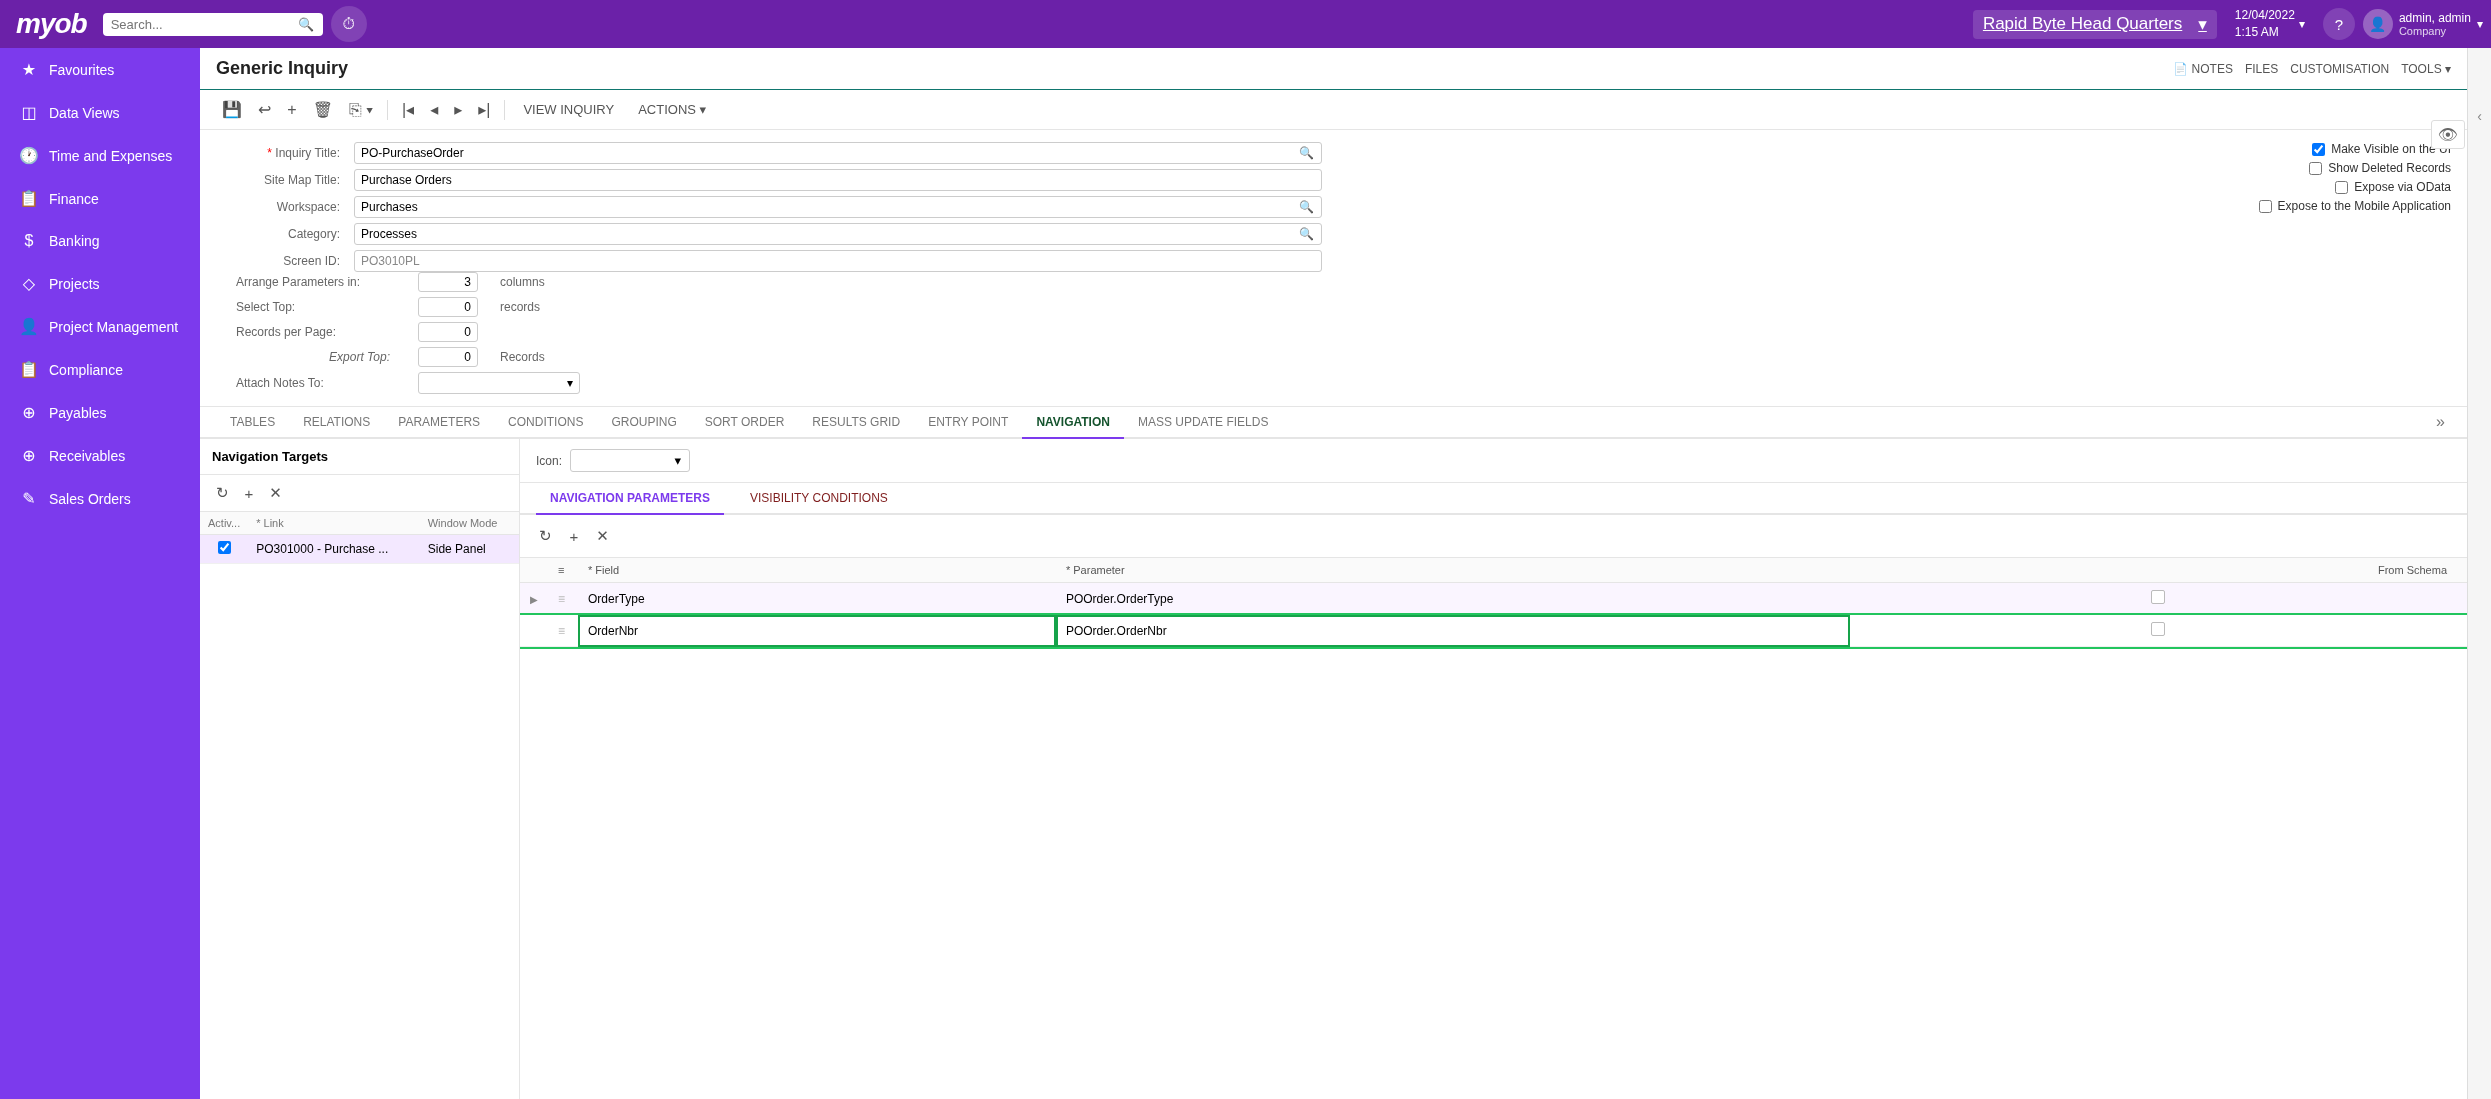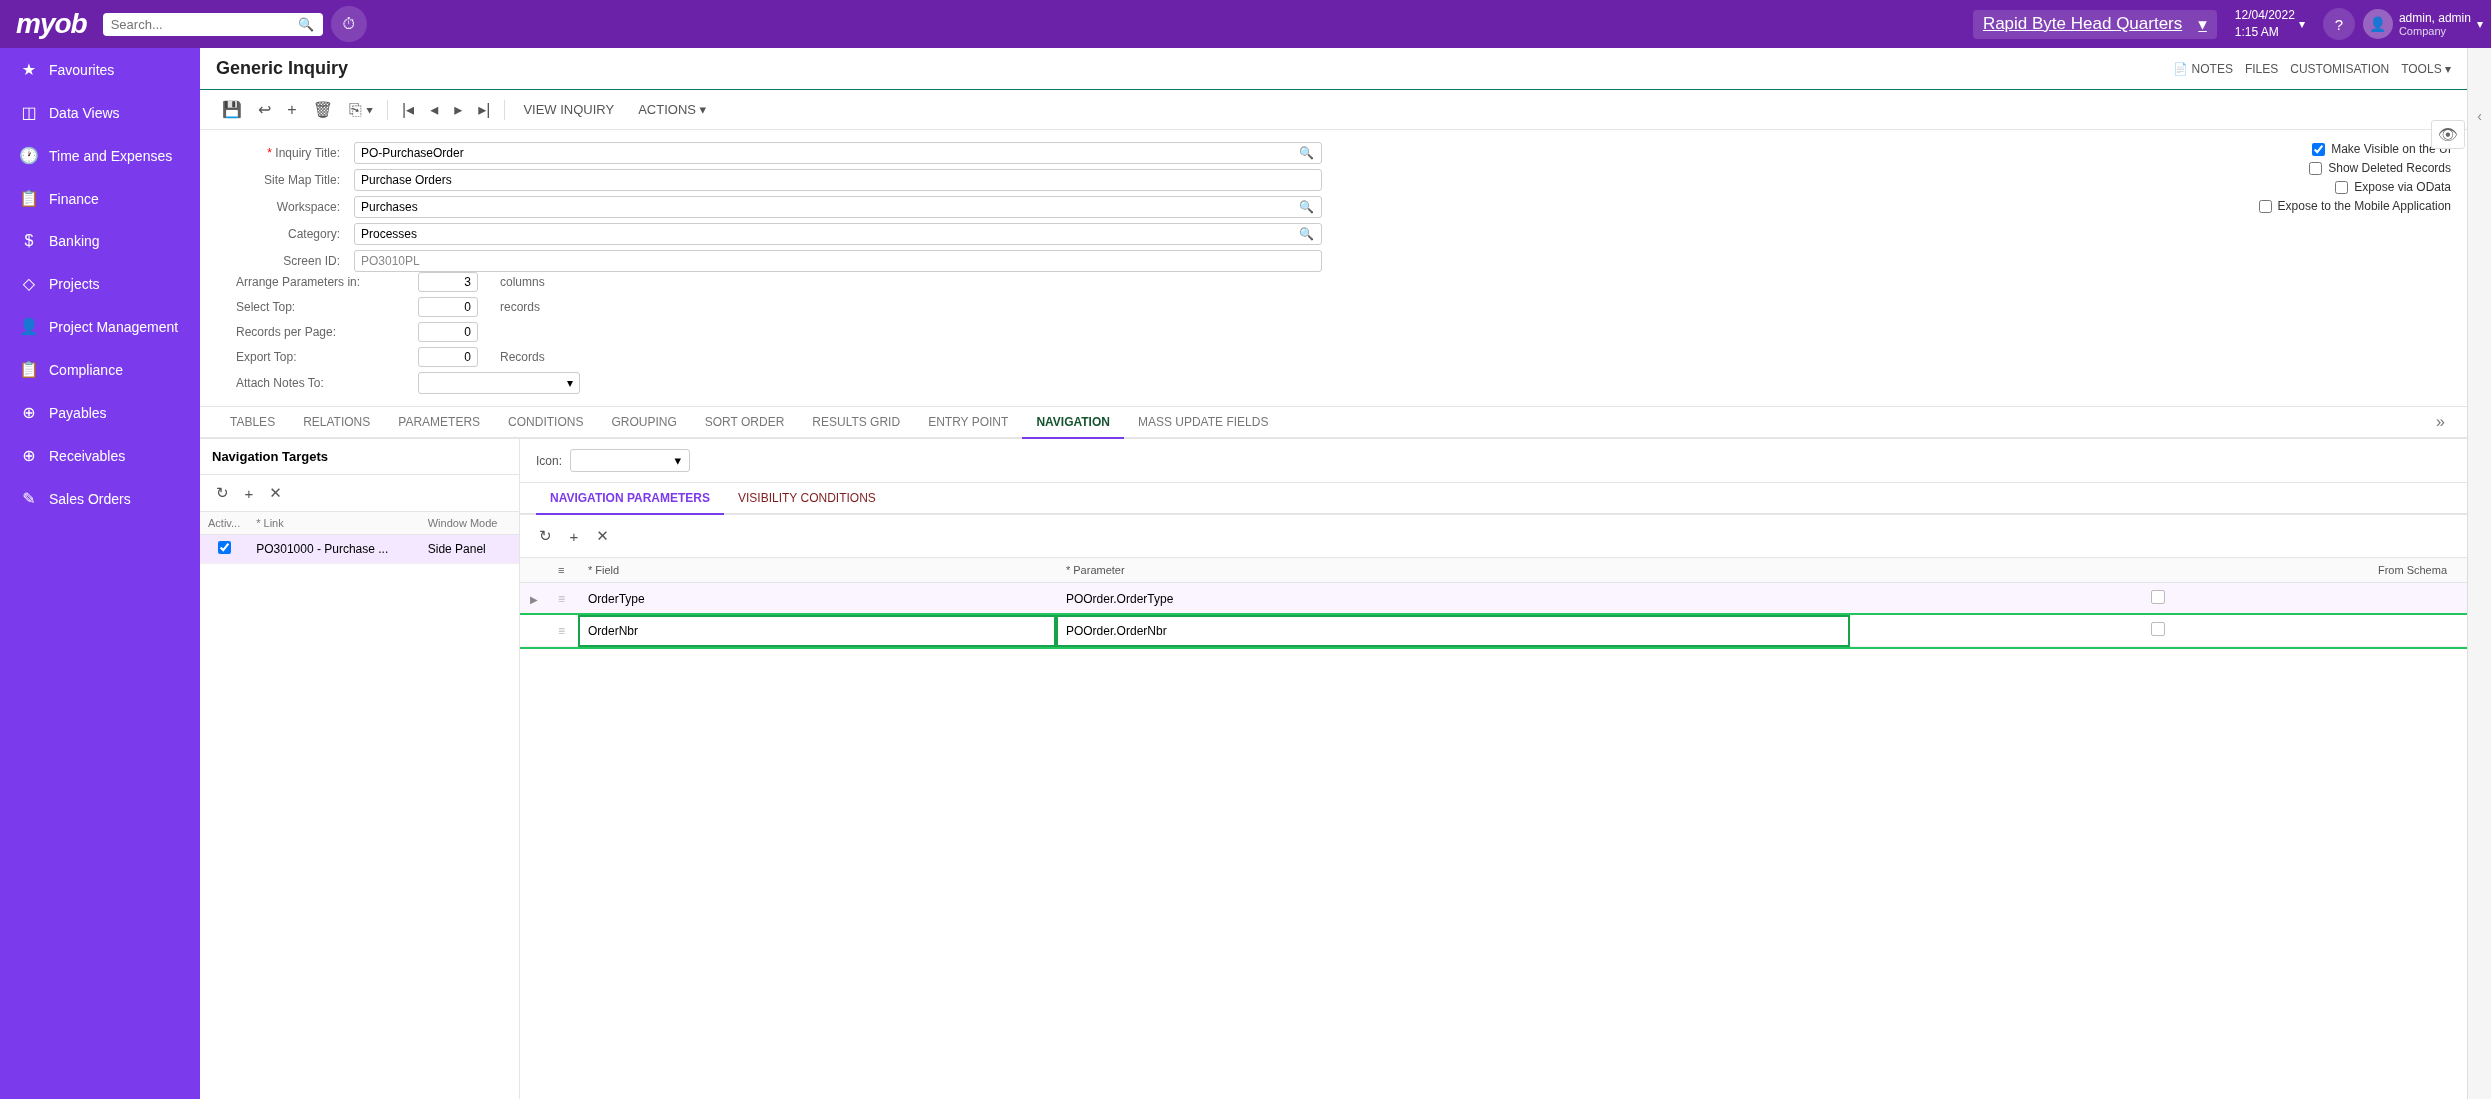--- a/index.html
+++ b/index.html
@@ -396,21 +396,21 @@
       justify-content: space-between;
       cursor: pointer;
     }
 
     
     .sub-tabs {
       display: flex;
       align-items: center;
       padding: 0 16px;
       border-bottom: 2px solid #e5e5e5;
-      gap: 0;
+      gap: 12px;
     }
     .sub-tab {
       padding: 8px 14px;
       font-size: 12px;
       color: #7f1d1d;
       cursor: pointer;
       border-bottom: 2px solid transparent;
       margin-bottom: -2px;
     }
     .sub-tab.active {
@@ -661,21 +661,21 @@
           <span class="right-unit">columns</span>
 
           <span class="form-label" style="text-align:left;">Select Top:</span>
           <div class="right-value">0</div>
           <span class="right-unit">records</span>
 
           <span class="form-label" style="text-align:left;">Records per Page:</span>
           <div class="right-value">0</div>
           <span></span>
 
-          <span class="form-label" style="text-align:left;">Export Top:</span>
+          <span class="form-label" style="text-align:right;font-style:italic;">Export Top:</span>
           <div class="right-value">0</div>
           <span class="right-unit">Records</span>
 
           <span class="form-label" style="text-align:left;">Attach Notes To:</span>
           <div style="grid-column:span 2;" class="form-dropdown">
             <span style="font-size:12px;color:#888;"></span>
             <span>▾</span>
           </div>
         </div>
       </div>

